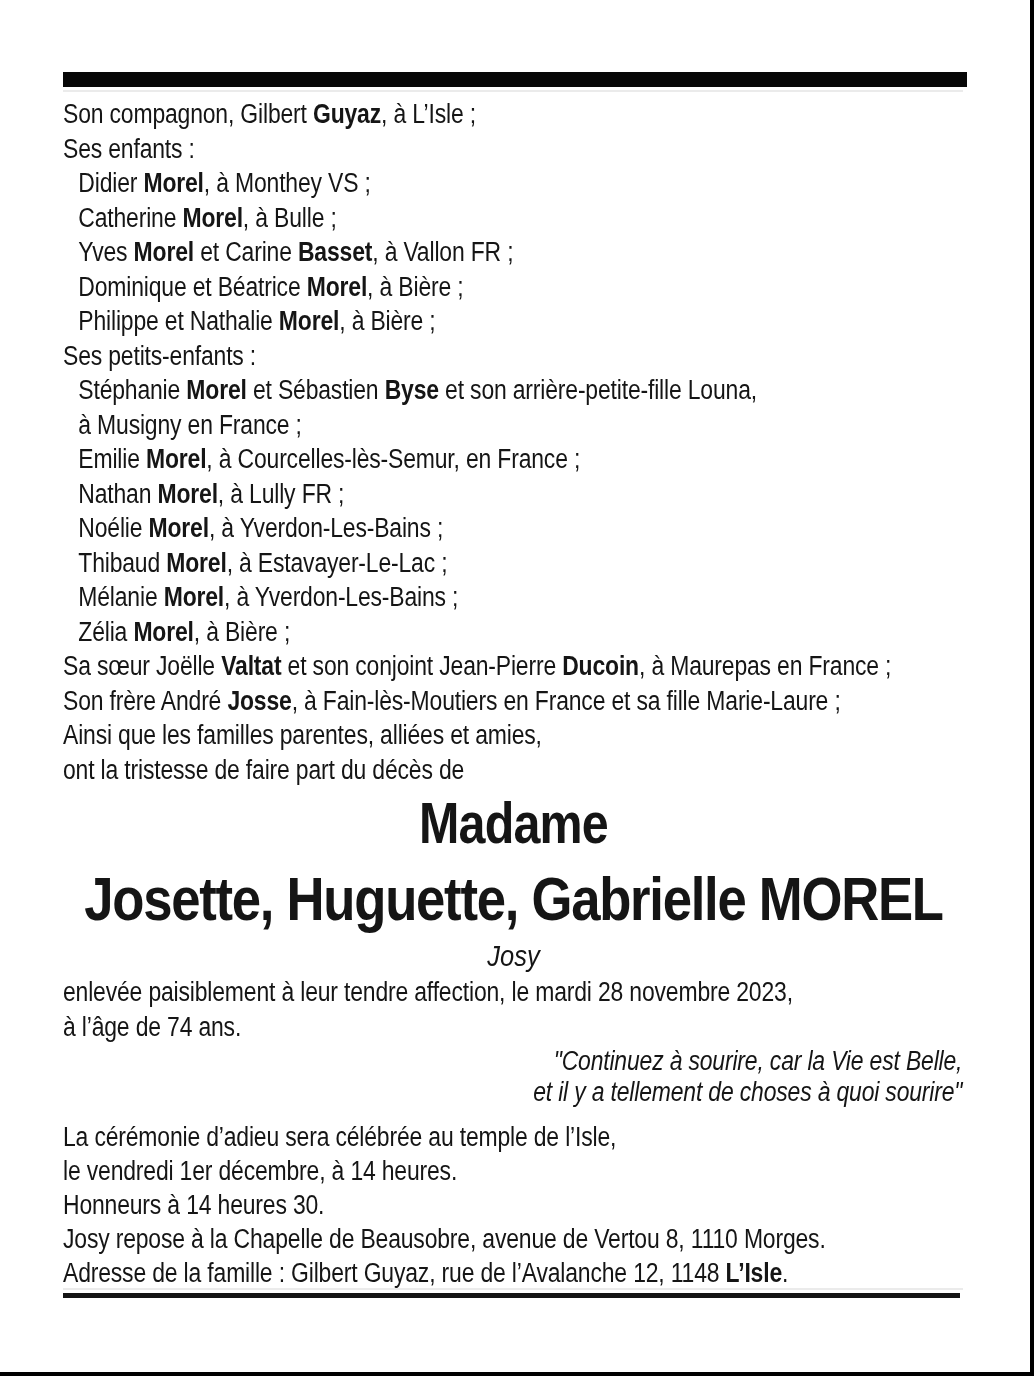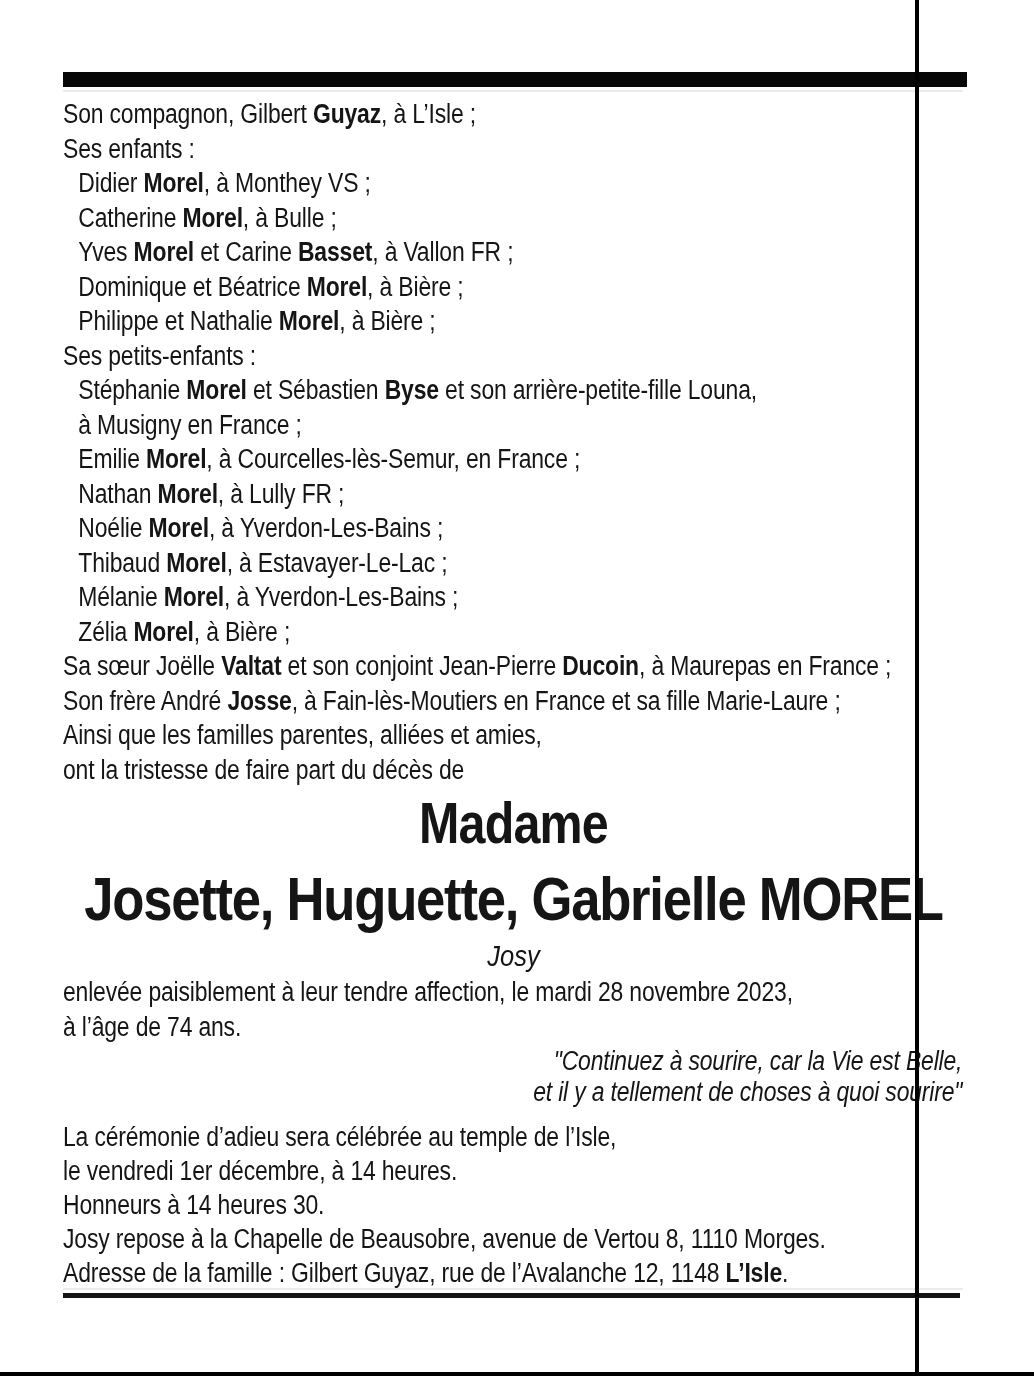--- a/index.html
+++ b/index.html
@@ -4,21 +4,21 @@
 <style>
   html, body {
     margin: 0; padding: 0;
     width: 1034px; height: 1376px;
     background: #ffffff;
     overflow: hidden;
     font-family: "Liberation Sans", sans-serif;
   }
   .page {
     position: absolute; left: 0; top: 0;
-    width: 919px; height: 1376px;
+    width: 1034px; height: 1376px;
     background: #ffffff;
     color: #151515;
   }
   .top-bar {
     position: absolute; left: 63px; top: 72px;
     width: 904px; height: 15px;
     background: #070707;
   }
   .hairline {
     position: absolute; left: 63px;

